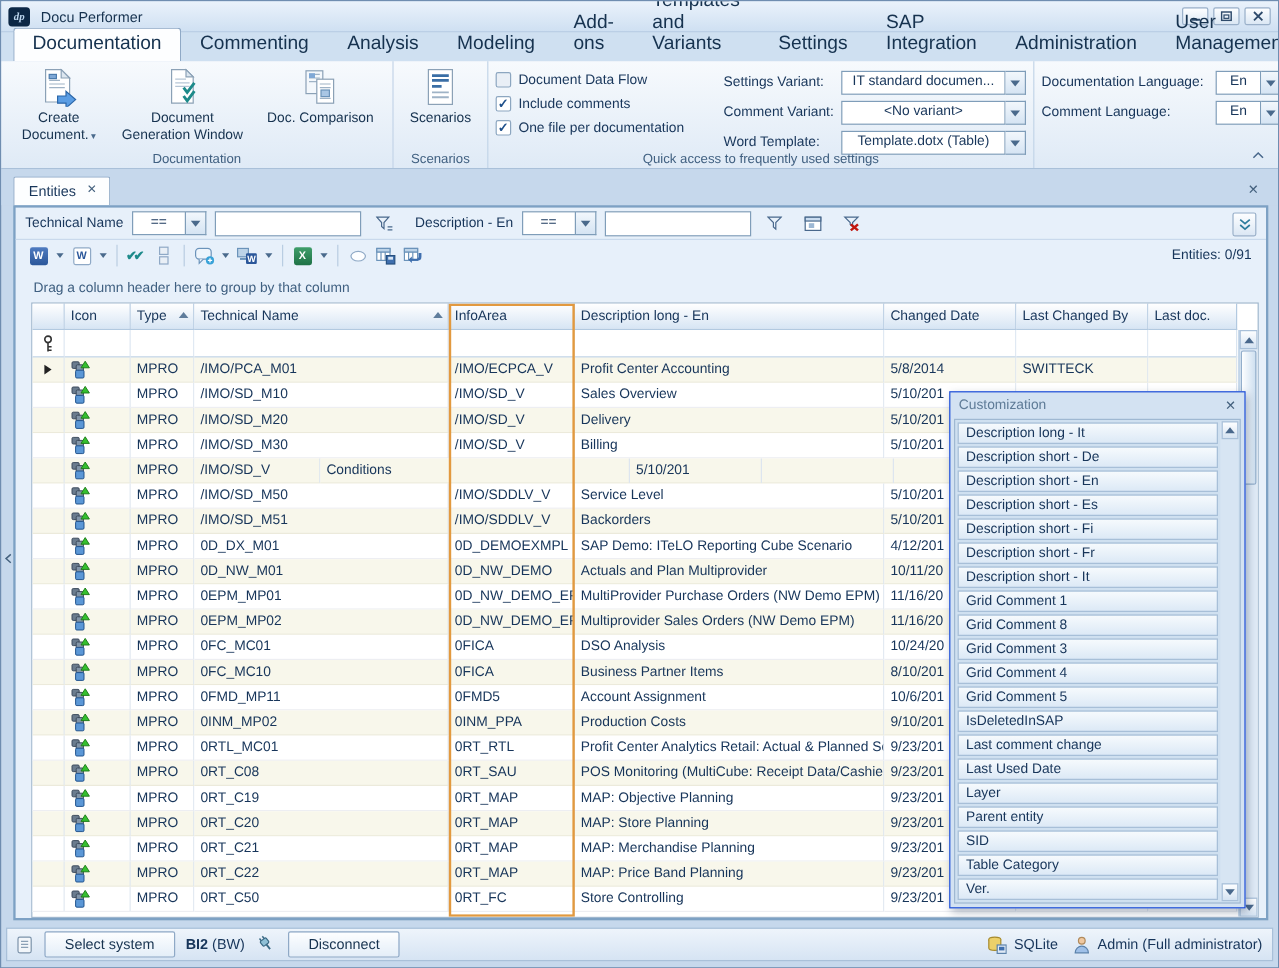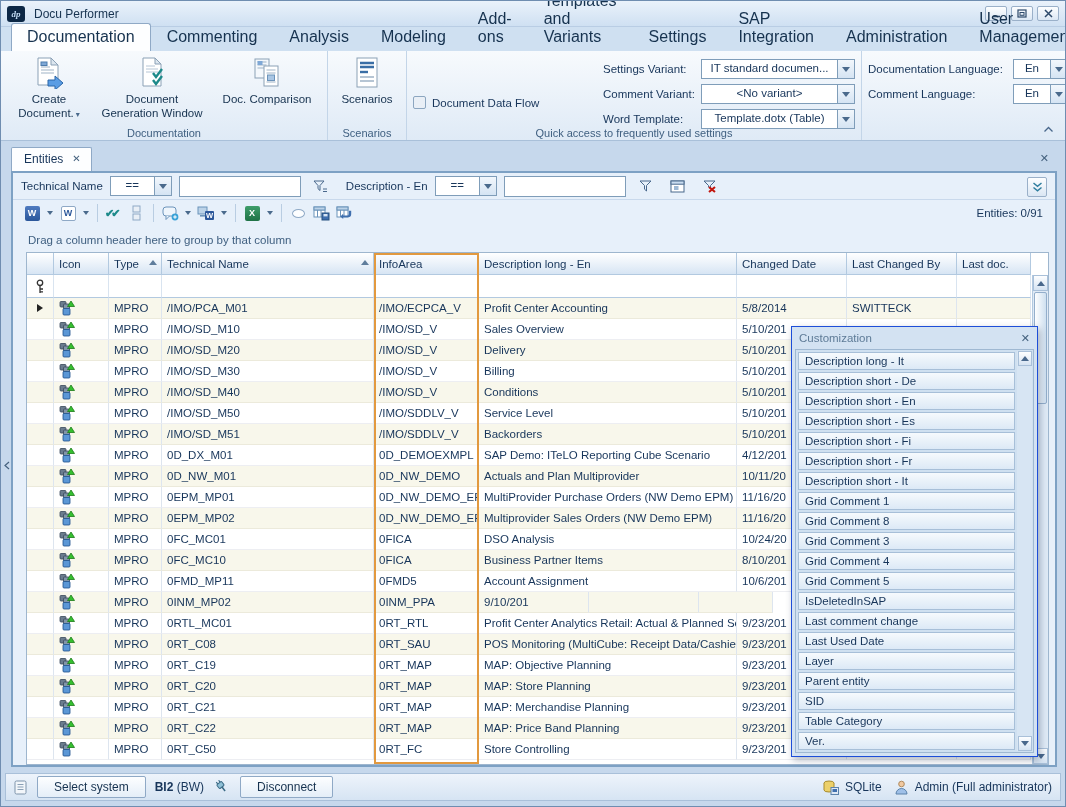--- a/index.html
+++ b/index.html
@@ -21,21 +21,21 @@
 
   
   .ribbon{position:absolute;left:0;top:50px;right:0;height:90px;background:linear-gradient(#f7fafd,#dfeaf6);border-bottom:1px solid #a9c0d9;display:flex;}
   .rgroup{position:relative;height:100%;border-right:1px solid #c3d5e8;padding:3px 6px 16px;}
   .glabel{position:absolute;bottom:1px;left:0;right:0;text-align:center;font-size:11px;color:#406081;}
   .bigrow{display:flex;align-items:flex-start;height:100%;}
   .bigbtn{display:flex;flex-direction:column;align-items:center;padding:3px 7px;font-size:11.5px;color:#16324f;text-align:center;line-height:1.25;}
   .bigbtn svg{margin-bottom:3px;}
   .mini-dd{font-size:8px;color:#4a6a8c;margin-left:2px;}
   .cbcol{display:flex;flex-direction:column;gap:7px;padding-top:6px;width:190px;}
-  .cbrow{display:flex;align-items:center;gap:6px;font-size:11.5px;margin-top:36px;}
+  .cbrow{display:flex;align-items:center;gap:6px;font-size:11.5px;}
   .cbbox{width:13px;height:13px;border:1px solid #8ca6c0;background:#fff;border-radius:2px;display:flex;align-items:center;justify-content:center;font-size:11px;color:#1d4f8a;font-weight:bold;}
   .cbbox.off{background:#e9eff6;color:transparent;}
   .fieldcol{display:flex;flex-direction:column;gap:5px;padding-top:5px;}
   .fieldrow{display:flex;align-items:center;font-size:11.5px;}
   .flabel{width:98px;}
   .flabel2{width:145px;}
   .selbox{display:flex;}
   .selval{background:#fff;border:1px solid #7f9db9;height:20px;font-size:11.5px;padding:2px 4px;white-space:nowrap;overflow:hidden;text-align:center;}
   .selarrow{width:17px;height:20px;background:linear-gradient(#f2f7fc,#d5e4f3);border:1px solid #7f9db9;border-left:none;display:flex;align-items:center;justify-content:center;}
   .tri{width:0;height:0;border-left:4px solid transparent;border-right:4px solid transparent;border-top:5px solid #4a6a8c;}
@@ -532,21 +532,20 @@
     <div class="dcell c0"></div>
     <div class="dcell c1">
                 <svg width="16" height="16" viewBox="0 0 16 16">
                   <rect x="1" y="1.5" width="6" height="5.5" rx="1" fill="#6b7c8e" stroke="#39485a" stroke-width="0.8"></rect>
                   <rect x="4.5" y="4" width="6" height="5.5" rx="1" fill="#8295a8" stroke="#39485a" stroke-width="0.8"></rect>
                   <polygon points="12,1 15.5,6.5 8.5,6.5" fill="#35c02f" stroke="#1d7a19" stroke-width="0.8"></polygon>
                   <rect x="4" y="8.5" width="7" height="6.5" rx="1" fill="#5b97d6" stroke="#1d4f8a" stroke-width="0.8"></rect>
                 </svg>
               </div>
     <div class="dcell c2">MPRO</div>
-    <div class="dcell c3">/IMO/SD_M40</div>
     <div class="dcell c4">/IMO/SD_V</div>
     <div class="dcell c5">Conditions</div>
     <div class="dcell c6">5/10/201</div>
     <div class="dcell c7"></div>
     <div class="dcell c8"></div>
   </div>
             <div class="drow">
     <div class="dcell c0"></div>
     <div class="dcell c1">
                 <svg width="16" height="16" viewBox="0 0 16 16">
@@ -714,20 +713,21 @@
                 <svg width="16" height="16" viewBox="0 0 16 16">
                   <rect x="1" y="1.5" width="6" height="5.5" rx="1" fill="#6b7c8e" stroke="#39485a" stroke-width="0.8"></rect>
                   <rect x="4.5" y="4" width="6" height="5.5" rx="1" fill="#8295a8" stroke="#39485a" stroke-width="0.8"></rect>
                   <polygon points="12,1 15.5,6.5 8.5,6.5" fill="#35c02f" stroke="#1d7a19" stroke-width="0.8"></polygon>
                   <rect x="4" y="8.5" width="7" height="6.5" rx="1" fill="#5b97d6" stroke="#1d4f8a" stroke-width="0.8"></rect>
                 </svg>
               </div>
     <div class="dcell c2">MPRO</div>
     <div class="dcell c3">0INM_MP02</div>
     <div class="dcell c4">0INM_PPA</div>
+    <div class="dcell c5">Production Costs</div>
     <div class="dcell c6">9/10/201</div>
     <div class="dcell c7"></div>
     <div class="dcell c8"></div>
   </div>
             <div class="drow">
     <div class="dcell c0"></div>
     <div class="dcell c1">
                 <svg width="16" height="16" viewBox="0 0 16 16">
                   <rect x="1" y="1.5" width="6" height="5.5" rx="1" fill="#6b7c8e" stroke="#39485a" stroke-width="0.8"></rect>
                   <rect x="4.5" y="4" width="6" height="5.5" rx="1" fill="#8295a8" stroke="#39485a" stroke-width="0.8"></rect>

